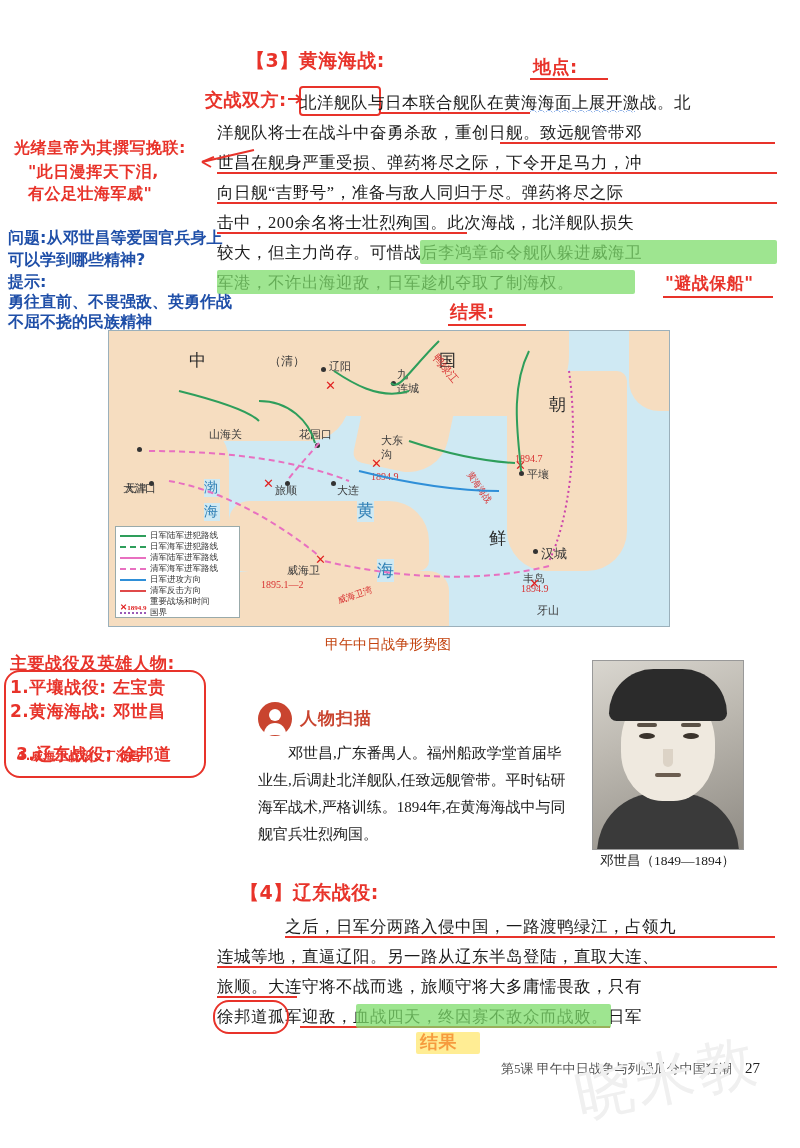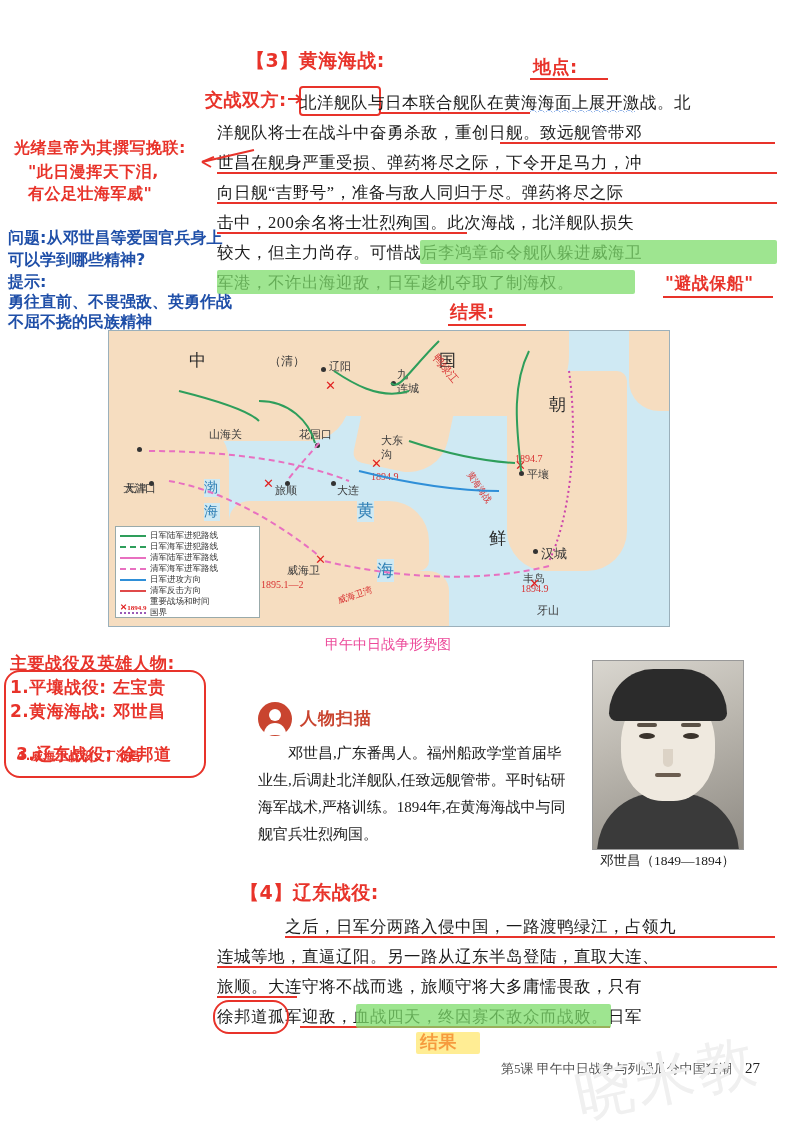--- a/index.html
+++ b/index.html
@@ -48,34 +48,34 @@
   .box-red2{position:absolute;border:2.5px solid #e8332a;border-radius:4px;}
 
   
   .map{
     position:absolute;left:108px;top:330px;width:560px;height:295px;
     border:1px solid #9bb0bb;
     background:#cfe9f3;
     overflow:hidden;
   }
   .mapcap{position:absolute;left:108px;top:636px;width:560px;text-align:center;
-    font-family:Liberation Serif, serif;font-size:14px;color:#ec4899;}
+    font-family:Liberation Serif, serif;font-size:14px;color:#c2410c;}
 
   .land{position:absolute;background:#f6ddc0;}
   .sea{position:absolute;background:#cfe9f3;}
 
   .mlabel{position:absolute;font-family:"Liberation Serif","DejaVu Serif",serif;
     font-size:11px;color:#3a3a3a;white-space:nowrap;}
   .mlabel.big{font-size:17px;color:#2a2a2a;letter-spacing:4px;}
   .mlabel.sea{color:#2f7fb5;}
   .mred{color:#d83232;font-size:10px;}
   .dot{position:absolute;width:5px;height:5px;border-radius:50%;background:#333;}
   .xmark{position:absolute;color:#e02020;font-weight:bold;font-size:13px;line-height:1;}
 
-  .legend{position:absolute;left:6px;top:195px;width:145px;height:92px;
+  .legend{position:absolute;left:6px;top:195px;width:125px;height:92px;
     background:#ffffff;border:1px solid #9aa;font-size:8.5px;
     font-family:"Liberation Serif","DejaVu Serif",serif;color:#333;padding:3px 4px;
     box-sizing:border-box;}
   .legend .row{display:flex;align-items:center;gap:4px;height:11px;}
   .legend .sw{width:26px;height:0;border-top:2px solid #333;}
 
   
   .portrait{
     position:absolute;left:592px;top:660px;width:150px;height:188px;
     background:linear-gradient(160deg,#d9d6cf 0%,#bdb9b1 40%,#8f8b84 100%);

